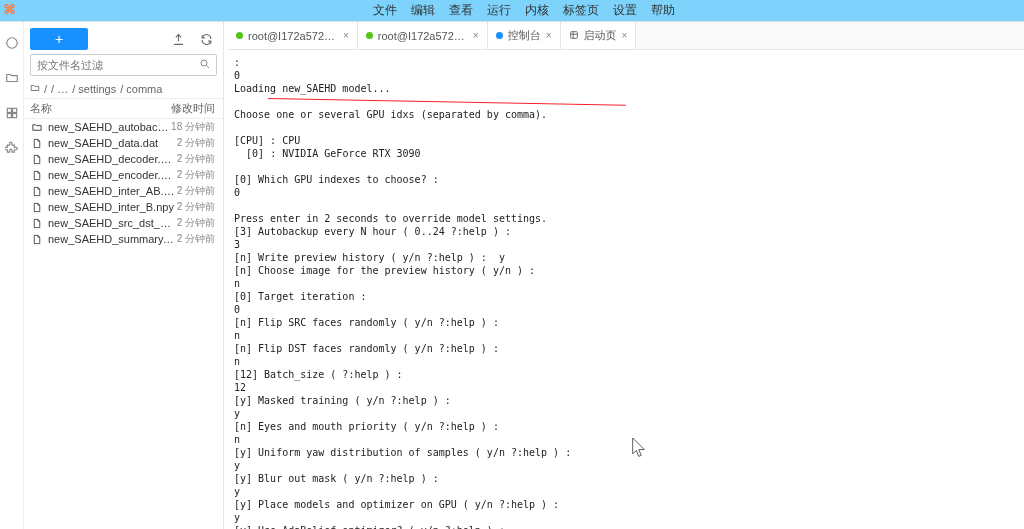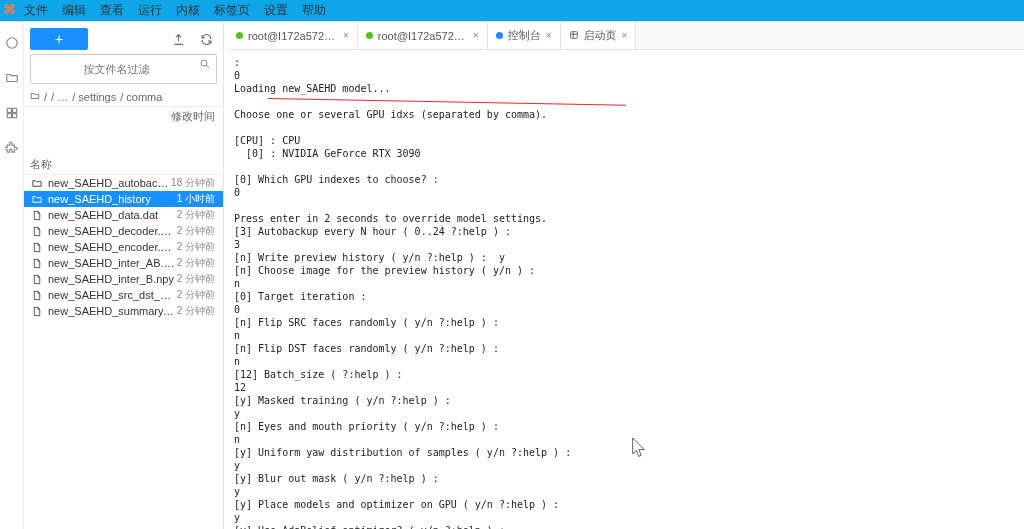--- a/index.html
+++ b/index.html
@@ -1,34 +1,34 @@
 <!DOCTYPE html>
 <html><head>
   <meta charset="utf-8">
   <style>
     * { margin:0; padding:0; box-sizing:border-box; }
     body { font-family:"Microsoft YaHei","PingFang SC",Arial,sans-serif; font-size:12px; color:#333; background:#fff; overflow:hidden; width:1024px; height:529px; position:relative; }
-    .top-menu { height:22px; border-bottom:1px solid #ddd; display:flex; align-items:center; padding-left:24px; gap:14px; color:#333; position:relative; z-index:5; background:#0ea5e9; }
+    .top-menu { height:22px; border-bottom:1px solid #ddd; display:flex; align-items:center; padding-left:24px; gap:14px; color:#333; position:relative; z-index:5; background:#7dd3fc;justify-content:center; }
     .top-menu span { cursor:pointer; }
     .body-row { display:flex; height:507px; }
     .activity-bar { width:24px; border-right:1px solid #eee; display:flex; flex-direction:column; align-items:center; padding-top:14px; gap:18px; color:#888; }
     .activity-bar svg { width:14px; height:14px; }
     .sidebar { width:200px; border-right:1px solid #e5e5e5; display:flex; flex-direction:column; }
     .sb-top { padding:6px 6px 4px 6px; display:flex; gap:6px; }
     .new-btn { flex:0 0 58px; height:22px; background:#1890ff; color:#fff; border:none; border-radius:2px; font-size:14px; line-height:20px; cursor:pointer; }
     .sb-top .spacer { flex:1; }
     .sb-icon { width:22px; height:22px; display:flex; align-items:center; justify-content:center; color:#666; cursor:pointer; border-radius:2px; }
     .sb-icon svg { width:13px; height:13px; }
     .search-wrap { padding:0 6px 4px 6px; position:relative; }
-    .search { width:100%; height:30px; border:1px solid #ccc; border-radius:2px; padding:0 20px 0 6px; font-size:11px; color:#888;text-align:center; }
+    .search { width:100%; height:22px; border:1px solid #ccc; border-radius:2px; padding:0 20px 0 6px; font-size:11px; color:#888; }
     .search-icon { position:absolute; right:12px; top:4px; color:#888; }
     .breadcrumb { padding:3px 6px; font-size:11px; color:#666; display:flex; align-items:center; gap:4px; flex-wrap:wrap; }
     .breadcrumb svg { width:10px; height:10px; }
     .col-head { display:flex; padding:2px 8px 2px 6px; font-size:11px; color:#666; border-bottom:1px solid #eee; border-top:1px solid #eee; }
-    .col-head .c1 { flex:1;margin-top:48px; }
+    .col-head .c1 { flex:1; }
     .file-list { flex:1; overflow:auto; }
     .file-row { display:flex; align-items:center; padding:1px 8px 1px 6px; font-size:11px; color:#333; cursor:pointer; }
     .file-row.selected { background:#1890ff; color:#fff; }
     .file-row.selected .time { color:#fff; }
     .file-row .ficon { width:14px; height:12px; display:flex; align-items:center; justify-content:center; margin-right:4px; }
     .file-row .ficon svg { width:12px; height:11px; }
     .file-row .fname { flex:1; white-space:nowrap; overflow:hidden; text-overflow:ellipsis; }
     .file-row .time { font-size:10px; color:#888; }
     .main { flex:1; display:flex; flex-direction:column; min-width:0; }
     .tabbar { height:28px; border-bottom:1px solid #e5e5e5; display:flex; align-items:stretch; background:#fafafa; }
@@ -119,29 +119,20 @@
     <div class="file-list" id="file-list">
         <div class="file-row">
           <span class="ficon">
             <svg viewBox="0 0 24 24" fill="none" stroke="currentColor" stroke-width="2">
               <path d="M3 6h6l2 2h10v10H3z"></path>
             </svg>
           </span>
           <span class="fname">new_SAEHD_autobackups</span>
           <span class="time">18 分钟前</span>
         </div>
-        <div class="file-row selected">
-          <span class="ficon">
-            <svg viewBox="0 0 24 24" fill="none" stroke="currentColor" stroke-width="2">
-              <path d="M3 6h6l2 2h10v10H3z"></path>
-            </svg>
-          </span>
-          <span class="fname">new_SAEHD_history</span>
-          <span class="time">1 小时前</span>
-        </div>
         <div class="file-row">
           <span class="ficon">
             <svg viewBox="0 0 24 24" fill="none" stroke="currentColor" stroke-width="1.8">
               <path d="M6 3h8l4 4v14H6z"></path>
               <path d="M14 3v4h4"></path>
             </svg>
           </span>
           <span class="fname">new_SAEHD_data.dat</span>
           <span class="time">2 分钟前</span>
         </div>

